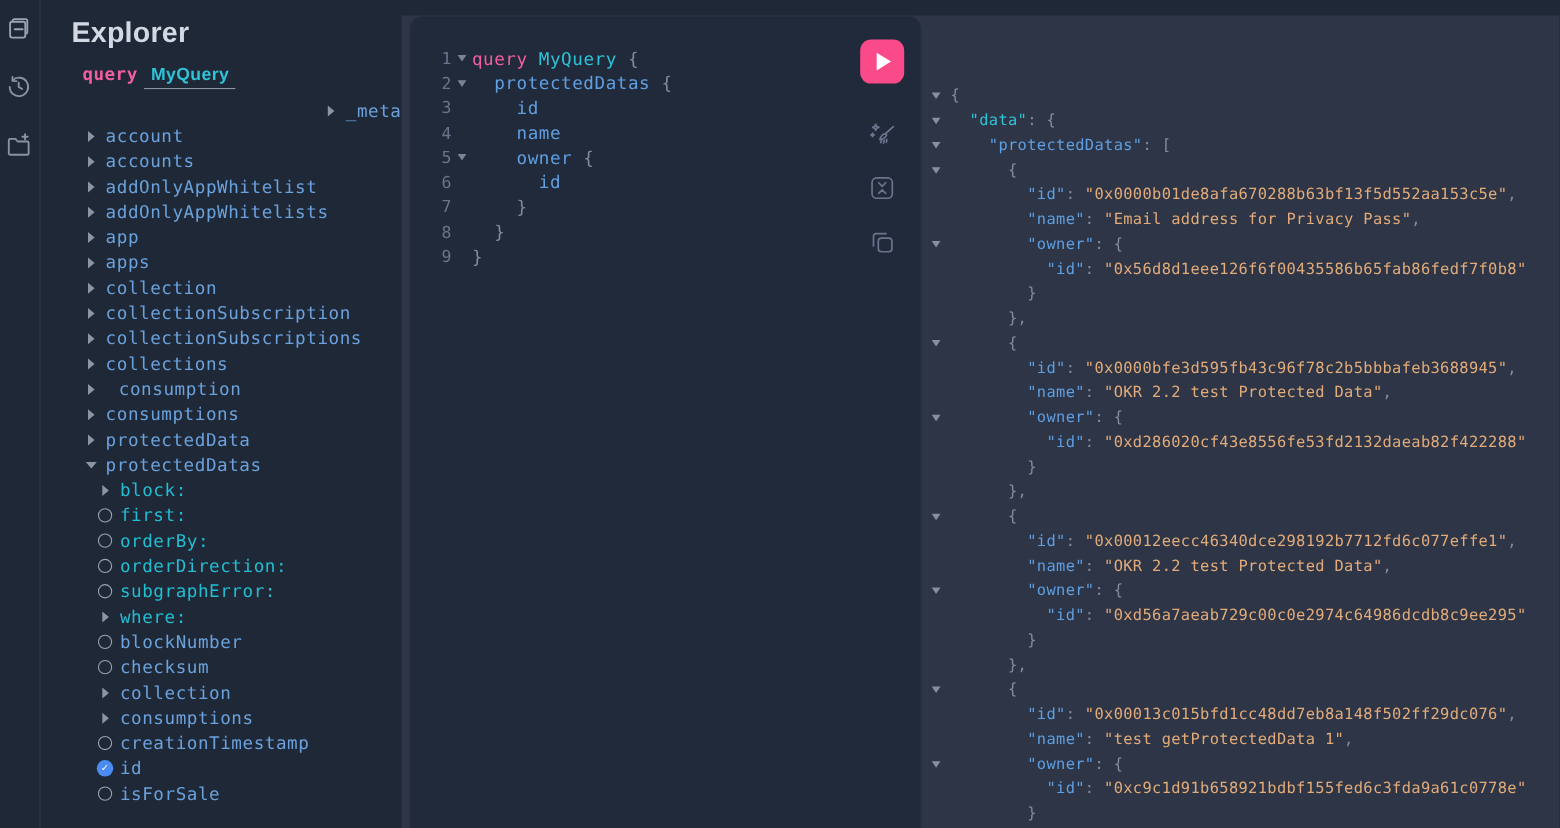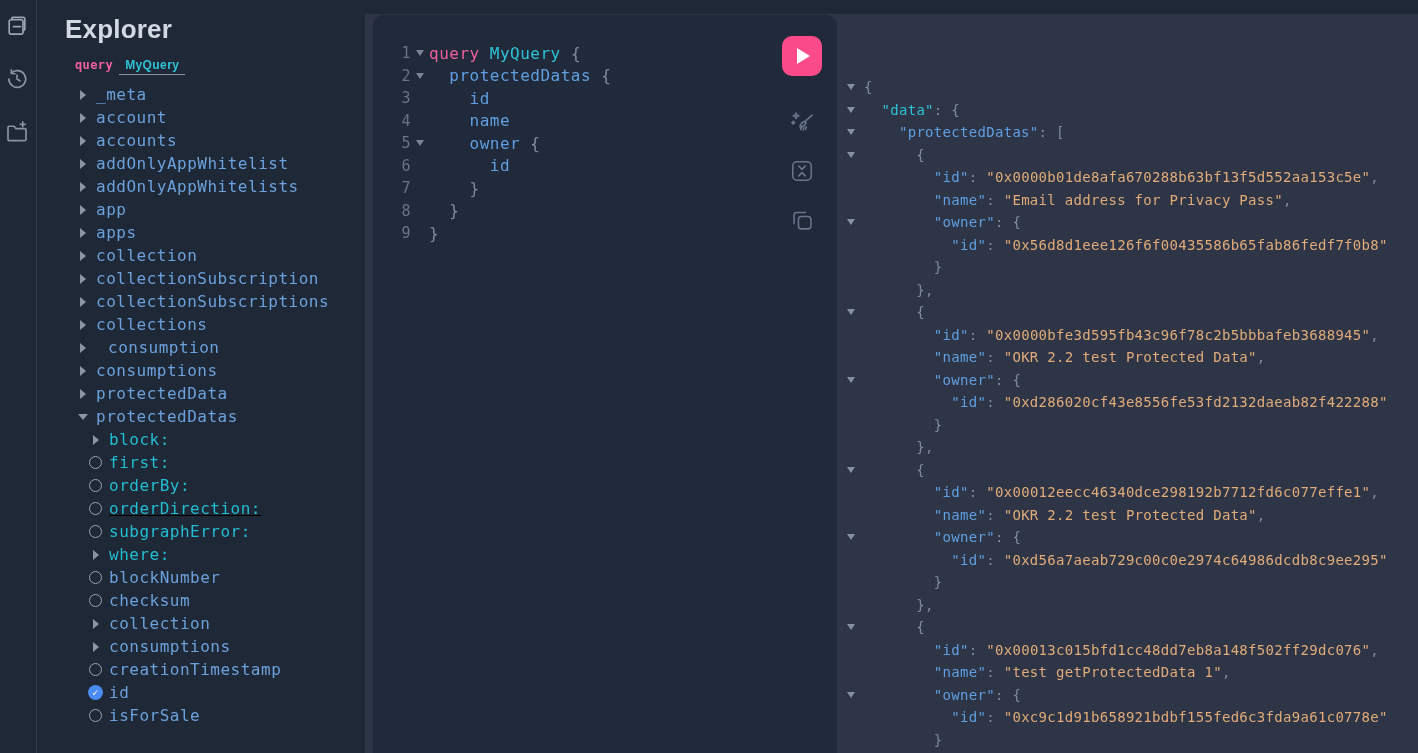--- a/index.html
+++ b/index.html
@@ -11,21 +11,21 @@
   
   .rail { width:37px; background:#1f2836; border-right:1px solid #313c4f;
           display:flex; flex-direction:column; align-items:center; padding-top:13px; gap:27px; flex:0 0 37px;}
   .rail button { background:none; border:none; width:26px; height:26px; cursor:pointer; padding:0; }
   .rail svg { display:block; }
 
   
   .explorer { width:328px; flex:0 0 328px; background:#1f2836; overflow:hidden; position:relative; }
   .ex-title { font-family:"Liberation Sans","DejaVu Sans",sans-serif; font-weight:700;
               font-size:26px; color:#d3d9e2; margin:14px 0 0 28px; letter-spacing:.2px; }
-  .op-row { margin:13px 0 0 38px; font-size:12px; font-weight:700; letter-spacing:.4px; }
+  .op-row { margin:13px 0 0 38px; font-size:16px; font-weight:700; letter-spacing:.4px; }
   .op-kw { color:#f25f9f; }
   .op-name { color:#2ec3d7; font-family:"Liberation Sans","DejaVu Sans",sans-serif;
              border-bottom:1px solid #8a94a2; padding:0 6px 2px 6px; margin-left:6px; display:inline-block;}
   .tree { margin-top:8px; }
   .trow { height:23px; display:flex; align-items:center; font-size:16px; letter-spacing:.5px; }
   .trow .lbl-blue { color:#6ba1dc; }
   .trow .lbl-cyan { color:#23bdd2; }
   .ic { width:15px; display:flex; justify-content:center; align-items:center; margin-right:6px; flex:0 0 15px;}
   .tri-r { width:0;height:0;border-top:5px solid transparent;border-bottom:5px solid transparent;border-left:6px solid #8b95a6; }
   .tri-d { width:0;height:0;border-left:5px solid transparent;border-right:5px solid transparent;border-top:6px solid #8b95a6; }
@@ -88,21 +88,21 @@
       </svg>
     </button>
   </nav>
 
   <aside class="explorer">
     <h1 class="ex-title">Explorer</h1>
     <div class="op-row">
       <span class="op-kw">query</span><span class="op-name">MyQuery</span>
     </div>
     <div class="tree" id="tree">
-        <div class="trow" style="padding-left: 38px;">
+        <div class="trow" style="padding-left: 38px; justify-content: flex-end;">
           <span class="ic">
             <span class="tri-r"></span>
           </span>
           <span class="lbl-blue">_meta</span>
         </div>
         <div class="trow" style="padding-left: 38px;">
           <span class="ic">
             <span class="tri-r"></span>
           </span>
           <span class="lbl-blue">account</span>
@@ -196,21 +196,21 @@
             <span class="radio"></span>
           </span>
           <span class="lbl-cyan">first:</span>
         </div>
         <div class="trow" style="padding-left: 51px; align-items: center;">
           <span class="ic">
             <span class="radio"></span>
           </span>
           <span class="lbl-cyan">orderBy:</span>
         </div>
-        <div class="trow" style="padding-left: 51px; text-decoration: underline;">
+        <div class="trow" style="padding-left: 51px;">
           <span class="ic">
             <span class="radio"></span>
           </span>
           <span class="lbl-cyan">orderDirection:</span>
         </div>
         <div class="trow" style="padding-left: 51px;">
           <span class="ic">
             <span class="radio"></span>
           </span>
           <span class="lbl-cyan">subgraphError:</span>

